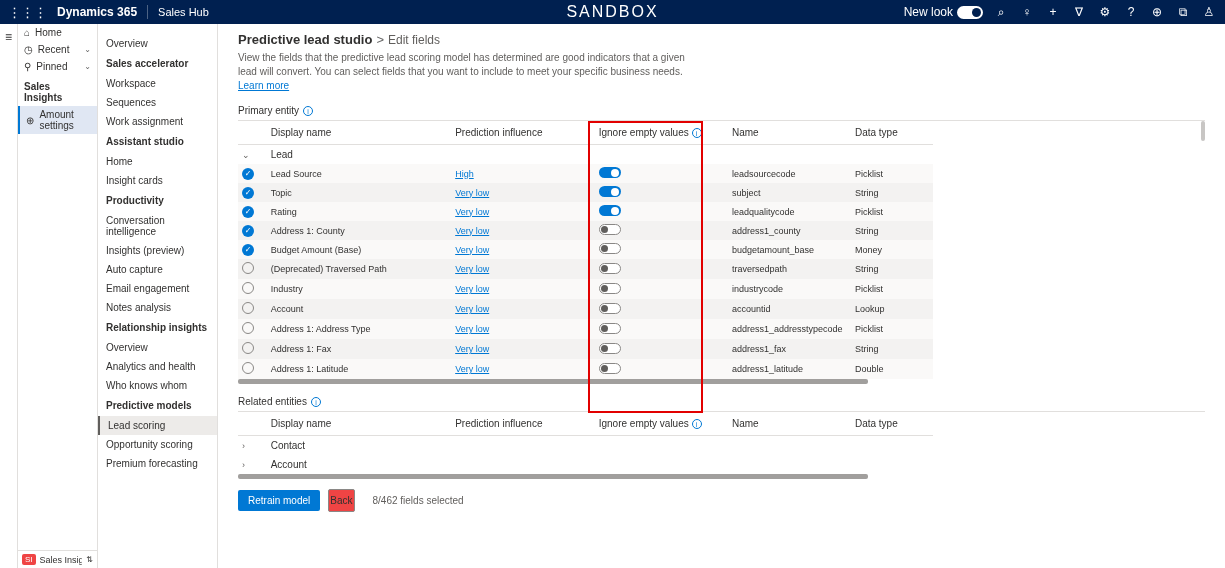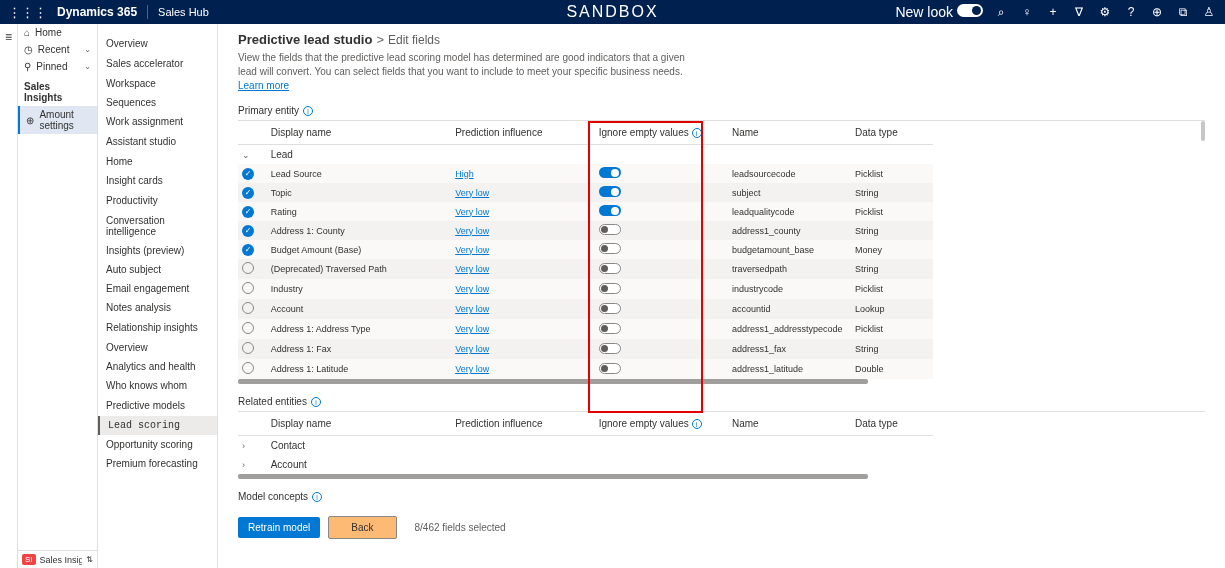--- a/index.html
+++ b/index.html
@@ -5,37 +5,37 @@
 * { box-sizing: border-box; margin: 0; padding: 0; }
 body { font-family: "Segoe UI", Arial, sans-serif; font-size: 11px; background: #fff; color: #323130; width: 1225px; height: 568px; overflow: hidden; }
 .top-bar { background: #002050; color: #fff; height: 24px; display: flex; align-items: center; padding: 0 8px; justify-content: space-between; }
 .top-left { display: flex; align-items: center; gap: 10px; }
 .waffle { font-size: 13px; cursor: pointer; }
 .brand { font-weight: 600; font-size: 12px; }
 .divider-v { width: 1px; height: 14px; background: rgba(255,255,255,0.3); }
 .app-name { font-size: 11px; }
 .sandbox { position: absolute; left: 50%; transform: translateX(-50%); font-size: 16px; letter-spacing: 2px; font-weight: 300; }
 .top-right { display: flex; align-items: center; gap: 10px; }
-.new-look { display: flex; align-items: flex-start; gap: 4px; font-size: 14px; }
+.new-look { display: flex; align-items: flex-end; gap: 4px; font-size: 12px; }
 .toggle { width: 26px; height: 13px; border-radius: 7px; background: #fff; position: relative; display: inline-block; }
 .toggle::after { content: ""; position: absolute; width: 9px; height: 9px; border-radius: 50%; background: #002050; top: 2px; right: 2px; }
 .icon-btn { width: 16px; height: 16px; display: flex; align-items: center; justify-content: center; cursor: pointer; font-size: 12px; }
 .layout { display: flex; height: 544px; }
 .rail { width: 18px; border-right: 1px solid #e1dfdd; display: flex; flex-direction: column; align-items: center; padding-top: 6px; }
 .hamburger { font-size: 12px; cursor: pointer; }
 .left-nav { width: 80px; border-right: 1px solid #e1dfdd; font-size: 10px; position: relative; }
 .nav-item { display: flex; align-items: center; gap: 5px; padding: 3px 6px; cursor: pointer; }
 .nav-item.active { background: #e0e7f3; border-left: 2px solid #0078d4; }
 .nav-item .chev { margin-left: auto; font-size: 8px; color: #666; }
 .nav-footer { position: absolute; bottom: 0; width: 100%; border-top: 1px solid #e1dfdd; display: flex; align-items: center; padding: 3px 4px; gap: 4px; }
 .si-badge { background: #ef4444; color: #fff; font-size: 8px; padding: 1px 3px; border-radius: 2px; }
 .sub-nav { width: 120px; border-right: 1px solid #e1dfdd; font-size: 10px; padding-top: 10px; overflow-y: auto; }
-.sub-group-title { font-weight: 400; padding: 5px 8px; color: #323130; }
+.sub-group-title { font-weight: 700; padding: 5px 8px; color: #323130; }
 .sub-item { padding: 4px 8px; cursor: pointer; color: #323130; }
-.sub-item.active { background: #edebe9; border-left: 2px solid #605e5c; font-family: Liberation Mono, monospace; }
+.sub-item.active { background: #edebe9; border-left: 2px solid #605e5c; }
 .main { flex: 1; padding: 8px 20px 0 20px; overflow-y: auto; height: 544px; position: relative; }
 .crumb { display: flex; align-items: center; gap: 4px; font-size: 13px; margin-bottom: 4px; }
 .crumb-main { font-weight: 600; color: #323130; }
 .crumb-sep { color: #666; }
 .crumb-sub { color: #605e5c; font-size: 12px; }
 .desc { font-size: 10px; color: #605e5c; line-height: 1.4; max-width: 460px; margin-bottom: 12px; }
 .desc a { color: #0078d4; text-decoration: underline; }
 .section-label { font-size: 10px; color: #323130; margin: 8px 0 4px 0; display: flex; align-items: center; gap: 4px; }
 .info-icon { display: inline-block; width: 10px; height: 10px; border: 1px solid #0078d4; border-radius: 50%; font-size: 7px; color: #0078d4; text-align: center; line-height: 10px; }
 .table-wrap { border-top: 1px solid #e1dfdd; position: relative; }
@@ -57,21 +57,21 @@
 .check-o { display: inline-block; width: 12px; height: 12px; border-radius: 50%; border: 1px solid #8a8886; }
 .link { color: #0078d4; text-decoration: underline; cursor: pointer; }
 .sw { width: 22px; height: 11px; border-radius: 6px; position: relative; display: inline-block; cursor: pointer; }
 .sw.on { background: #0078d4; }
 .sw.on::after { content: ""; position: absolute; width: 8px; height: 8px; border-radius: 50%; background: #fff; top: 1.5px; right: 1.5px; }
 .sw.off { background: #fff; border: 1px solid #8a8886; }
 .sw.off::after { content: ""; position: absolute; width: 7px; height: 7px; border-radius: 50%; background: #605e5c; top: 1px; left: 1px; }
 .scroll-v { position: absolute; right: 0; top: 0; width: 4px; height: 20px; background: #c8c6c4; border-radius: 2px; }
 .footer-bar { position: sticky; bottom: 0; background: #fff; padding: 10px 0 8px 0; display: flex; align-items: center; gap: 8px; border-top: 0; }
 .btn-primary { background: #0078d4; color: #fff; border: none; padding: 5px 10px; font-size: 10px; cursor: pointer; border-radius: 2px; }
-.btn-secondary { background: #fdba74; color: #323130; border: 1px solid #8a8886; padding: 5px 22px; font-size: 10px; cursor: pointer; border-radius: 2px; }
+.btn-secondary { background: #ef4444; color: #323130; border: 1px solid #8a8886; padding: 5px 1px; font-size: 10px; cursor: pointer; border-radius: 2px; }
 .selected-count { font-size: 10px; color: #605e5c; margin-left: 10px; }
 .hscroll { height: 5px; background: #a19f9d; width: 630px; margin-top: 0; border-radius: 2px; }
 </style>
 </head>
 <body>
 
 <div class="top-bar">
   <div class="top-left">
     <span class="waffle">⋮⋮⋮</span>
     <span class="brand">Dynamics 365</span>
@@ -135,21 +135,21 @@
       <div class="sub-group-title">Sales accelerator</div>
       <div class="sub-item">Workspace</div>
       <div class="sub-item">Sequences</div>
       <div class="sub-item">Work assignment</div>
       <div class="sub-group-title">Assistant studio</div>
       <div class="sub-item">Home</div>
       <div class="sub-item">Insight cards</div>
       <div class="sub-group-title">Productivity</div>
       <div class="sub-item">Conversation intelligence</div>
       <div class="sub-item">Insights (preview)</div>
-      <div class="sub-item">Auto subject</div>
+      <div class="sub-item">Auto capture</div>
       <div class="sub-item">Email engagement</div>
       <div class="sub-item">Notes analysis</div>
       <div class="sub-group-title">Relationship insights</div>
       <div class="sub-item">Overview</div>
       <div class="sub-item">Analytics and health</div>
       <div class="sub-item">Who knows whom</div>
       <div class="sub-group-title">Predictive models</div>
       <div class="sub-item active">Lead scoring</div>
       <div class="sub-item">Opportunity scoring</div>
       <div class="sub-item">Premium forecasting</div>
@@ -306,24 +306,20 @@
           </tr>
           <tr class="entity-row">
             <td><span class="chev">›</span></td>
             <td colspan="5">Account</td>
           </tr>
         </tbody>
       </table>
       <div class="hscroll" style="width:630px"></div>
     </div>
 
-    <div class="section-label" style="margin-top:12px">
-      <span>Model concepts</span>
-      <span class="info-icon">i</span>
-    </div>
 
     <div class="footer-bar">
       <button class="btn-primary">Retrain model</button>
       <button class="btn-secondary">Back</button>
       <span class="selected-count">8/462 fields selected</span>
     </div>
   </div>
 </div>
 
 </body></html>

